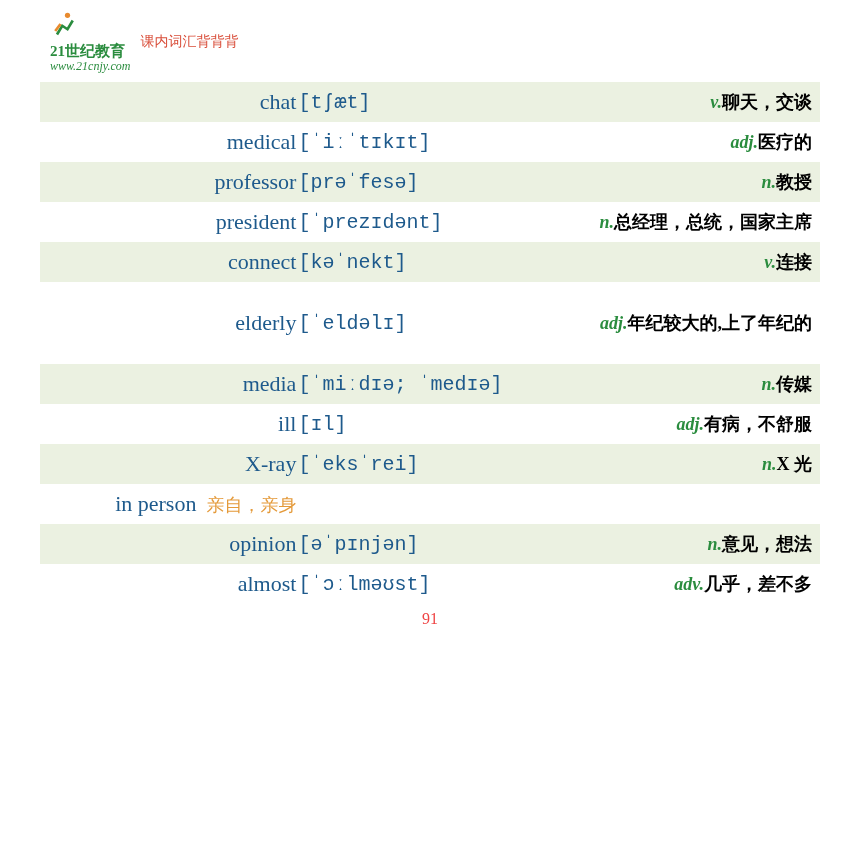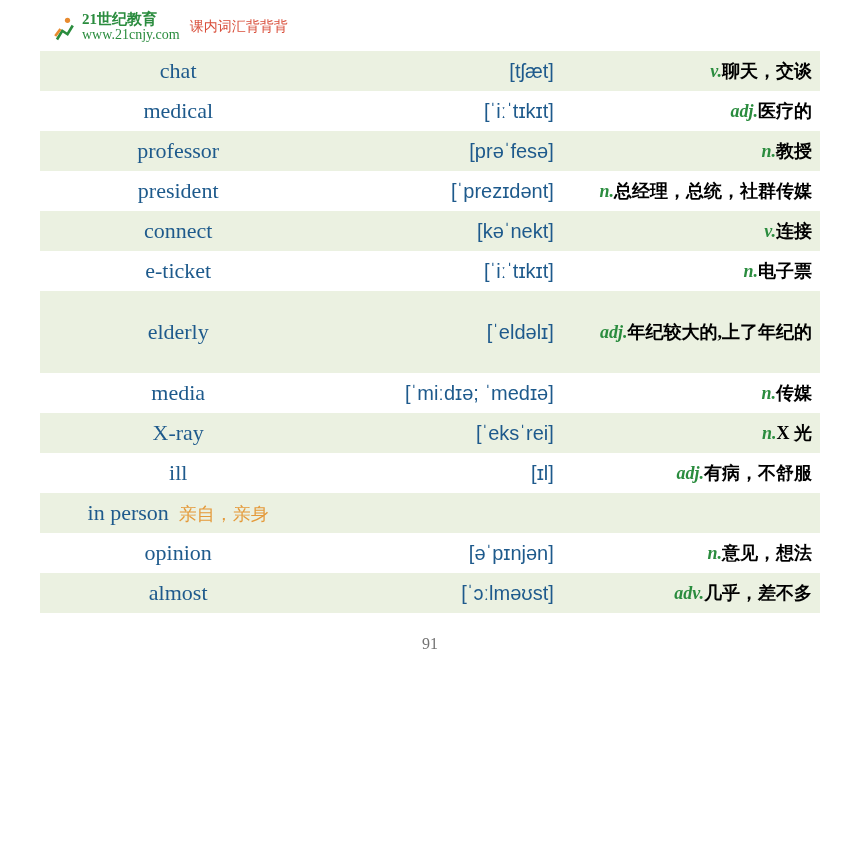--- a/index.html
+++ b/index.html
@@ -16,37 +16,39 @@
     position: relative;
   }
   .header {
     display: flex;
     align-items: center;
     margin-bottom: 8px;
     padding-left: 10px;
   }
   .logo {
     display: flex;
-    align-items: flex-end;
+    align-items: flex-start;
     gap: 4px;
+    flex-direction: column;
   }
   .logo-icon {
     width: 28px;
     height: 28px;
   }
   .logo-text {
     font-size: 15px;
     font-weight: bold;
     color: #2a8c3e;
   }
   .logo-sub {
-    font-size: 14px;
+    font-size: 12px;
     color: #2a8c3e;
     display: block;
     margin-top: -2px;
+    font-style: italic;
   }
   .section-title {
     font-size: 14px;
     color: #d94e3a;
     margin-left: 10px;
   }
   .vocab-table {
     width: 100%;
     border-collapse: collapse;
   }
@@ -61,29 +63,29 @@
   }
   .row-tall {
     height: 82px !important;
   }
   .col-word {
     width: 33%;
     padding-left: 20px;
     font-family: "Times New Roman", serif;
     font-size: 22px;
     color: #1e5a8c;
-    text-align: center;
+    text-align: right;
     vertical-align: middle;
   }
   .col-phon {
     width: 33%;
-    font-family: Liberation Sans, sans-serif;
+    font-family: Liberation Mono, monospace;
     font-size: 20px;
     color: #1e5a8c;
-    text-align: right;
+    text-align: left;
     vertical-align: middle;
   }
   .col-def {
     width: 34%;
     padding-right: 8px;
     font-family: "SimSun", serif;
     font-size: 18px;
     color: #000;
     text-align: right;
     vertical-align: middle;
@@ -99,22 +101,22 @@
   .inline-def {
     font-family: "SimSun", serif;
     font-size: 18px;
     color: #e49a3a;
     margin-left: 10px;
   }
   .page-num {
     text-align: center;
     font-family: "SimSun", serif;
     font-size: 16px;
-    color: #737373;
-    margin-top: 22px;
+    color: #ef4444;
+    margin-top: 6px;
   }
 </style>
 </head>
 <body>
 
 <div class="page">
 
   <div class="header">
     <div class="logo">
       <svg class="logo-icon" viewBox="0 0 32 32">
@@ -143,53 +145,48 @@
           <td class="col-def"><span class="pos">adj.</span><span>医疗的</span></td>
         </tr>
         <tr>
           <td class="col-word"><span>professor</span></td>
           <td class="col-phon">[prəˈfesə]</td>
           <td class="col-def"><span class="pos">n.</span><span>教授</span></td>
         </tr>
         <tr>
           <td class="col-word"><span>president</span></td>
           <td class="col-phon">[ˈprezɪdənt]</td>
-          <td class="col-def"><span class="pos">n.</span><span>总经理，总统，社群传媒</span></td>
+          <td class="col-def"><span class="pos">n.</span><span>总经理，总统，国家主席</span></td>
         </tr>
         <tr>
           <td class="col-word"><span>connect</span></td>
           <td class="col-phon">[kəˈnekt]</td>
           <td class="col-def"><span class="pos">v.</span><span>连接</span></td>
-        </tr>
-        <tr>
-          <td class="col-word"><span>e-ticket</span></td>
-          <td class="col-phon">[ˈiːˈtɪkɪt]</td>
-          <td class="col-def"><span class="pos">n.</span><span>电子票</span></td>
         </tr>
         <tr class="row-tall">
           <td class="col-word"><span>elderly</span></td>
           <td class="col-phon">[ˈeldəlɪ]</td>
           <td class="col-def"><span class="pos">adj.</span><span>年纪较大的,上了年纪的</span></td>
         </tr>
         <tr>
           <td class="col-word"><span>media</span></td>
           <td class="col-phon">[ˈmiːdɪə; ˈmedɪə]</td>
           <td class="col-def"><span class="pos">n.</span><span>传媒</span></td>
         </tr>
         <tr>
+          <td class="col-word"><span>ill</span></td>
+          <td class="col-phon">[ɪl]</td>
+          <td class="col-def"><span class="pos">adj.</span><span>有病，不舒服</span></td>
+        </tr>
+        <tr>
           <td class="col-word"><span>X-ray</span></td>
           <td class="col-phon">[ˈeksˈrei]</td>
           <td class="col-def"><span class="pos">n.</span><span>X 光</span></td>
         </tr>
         <tr>
-          <td class="col-word"><span>ill</span></td>
-          <td class="col-phon">[ɪl]</td>
-          <td class="col-def"><span class="pos">adj.</span><span>有病，不舒服</span></td>
-        </tr>
-        <tr>
           <td class="col-word"><span>in person</span><span class="inline-def">亲自，亲身</span></td>
           <td class="col-phon"></td>
           <td class="col-def"></td>
         </tr>
         <tr>
           <td class="col-word"><span>opinion</span></td>
           <td class="col-phon">[əˈpɪnjən]</td>
           <td class="col-def"><span class="pos">n.</span><span>意见，想法</span></td>
         </tr>
         <tr>

